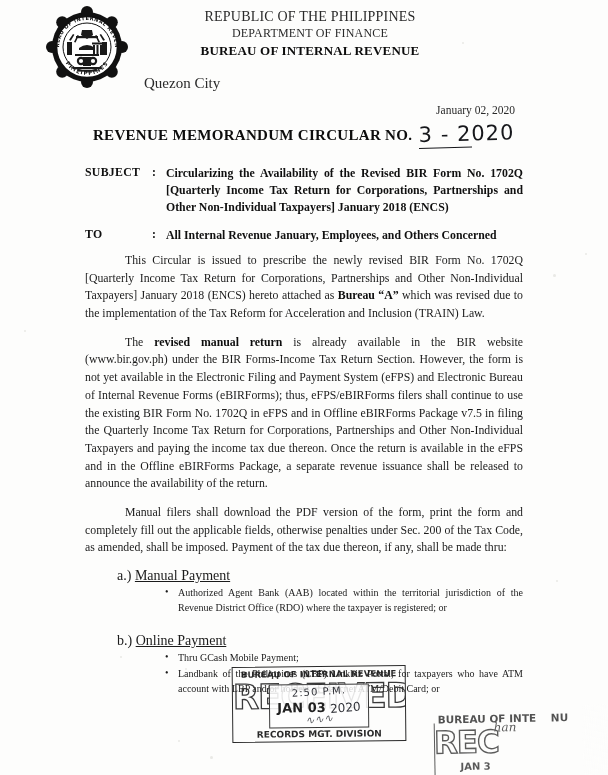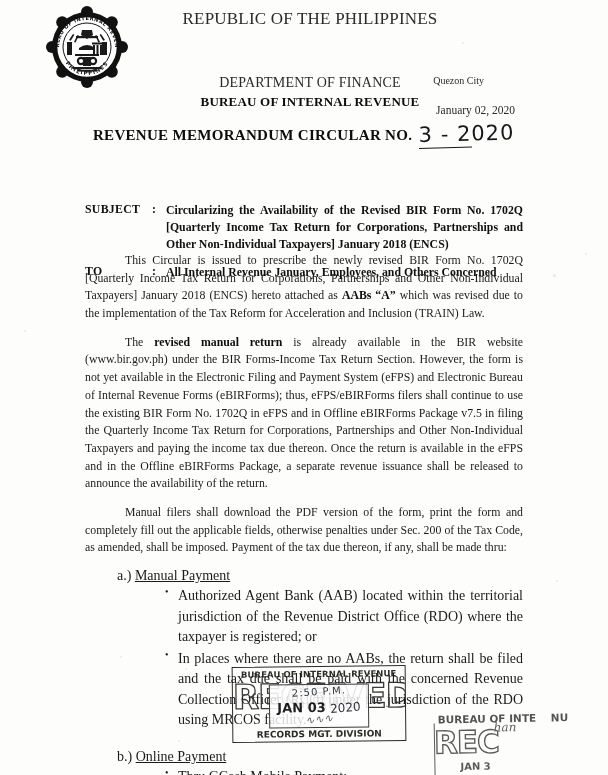--- a/index.html
+++ b/index.html
@@ -41,31 +41,31 @@
 
   
   .hdr {
     position: absolute;
     left: 150px;
     top: 8px;
     width: 320px;
     text-align: center;
     line-height: 1.32;
   }
-  .hdr-l1 { font-size: 17px; letter-spacing: .2px; color:#2a2a2a; }
-  .hdr-l2 { font-size: 14px; letter-spacing: .2px; color:#2a2a2a;margin-top:44px; }
+  .hdr-l1 { font-size: 14px; letter-spacing: .2px; color:#2a2a2a; }
+  .hdr-l2 { font-size: 12px; letter-spacing: .2px; color:#2a2a2a; }
   .hdr-l3 { font-size: 13px; font-weight: bold; letter-spacing: .2px; color:#0d0d0d; }
 
   .city {
     position: absolute;
-    left: 164px;
+    left: 144px;
     top: 75px;
     width: 320px;
-    text-align: right;
-    font-size: 10px;
+    text-align: left;
+    font-size: 15px;
     color: #2a2a2a;
   }
   .docdate {
     position: absolute;
     left: 300px;
     top: 104px;
     width: 215px;
     text-align: right;
     font-size: 11.5px;
     color: #2a2a2a;
@@ -98,21 +98,21 @@
     letter-spacing: 1px;
     transform: rotate(-1.5deg);
     transform-origin: left bottom;
   }
   .title-hand .ul {
     border-bottom: 1.6px solid #16171b;
     padding-bottom: 1px;
   }
 
   
-  .meta { position: absolute; left: 85px; top: 165px; width: 438px; margin-top: 37px; }
+  .meta { position: absolute; left: 85px; top: 165px; width: 438px; }
   .meta-row { display: flex; align-items: flex-start; margin-bottom: 12px; }
   .meta-label {
     width: 67px;
     flex: 0 0 67px;
     font-size: 11.8px;
     font-weight: bold;
     letter-spacing: .3px;
     color: #101010;
   }
   .meta-colon {
@@ -153,21 +153,21 @@
     margin-left: 32px;
     margin-bottom: 2px;
     color: #1b1b1b;
   }
   .lst-head .u { text-decoration: underline; }
   .bullets { margin: 0 0 9px 0; padding: 0; list-style: none; }
   .bullets li {
     position: relative;
     margin-left: 80px;
     padding-left: 13px;
-    font-size: 14px;
+    font-size: 10px;
     line-height: 1.47;
     text-align: justify;
     text-justify: inter-word;
     color: #1b1b1b;
     margin-bottom: 1px;
   }
   .bullets li::before {
     content: "\2022";
     position: absolute;
     left: 0;
@@ -431,33 +431,32 @@
     </div>
     <div class="meta-row">
       <div class="meta-label">TO</div>
       <div class="meta-colon">:</div>
       <div class="meta-val single">All Internal Revenue January, Employees, and Others Concerned</div>
     </div>
   </div>
 
   <div class="body">
 
-    <p class="para"><span>This Circular is issued to prescribe the newly revised BIR Form No. 1702Q [Quarterly Income Tax Return for Corporations, Partnerships and Other Non-Individual Taxpayers] January 2018 (ENCS) hereto attached as </span><b>AABs “A”</b><span> which was revised due to the implementation of the Tax Reform for Acceleration and Inclusion (TRAIN) Law.</span></p>
+    <p class="para"><span>This Circular is issued to prescribe the newly revised BIR Form No. 1702Q [Quarterly Income Tax Return for Corporations, Partnerships and Other Non-Individual Taxpayers] January 2018 (ENCS) hereto attached as </span><b>Bureau “A”</b><span> which was revised due to the implementation of the Tax Reform for Acceleration and Inclusion (TRAIN) Law.</span></p>
 
     <p class="para"><span>The </span><b>revised manual return</b><span> is already available in the BIR website (www.bir.gov.ph) under the BIR Forms-Income Tax Return Section. However, the form is not yet available in the Electronic Filing and Payment System (eFPS) and Electronic Bureau of Internal Revenue Forms (eBIRForms); thus, eFPS/eBIRForms filers shall continue to use the existing BIR Form No. 1702Q in eFPS and in Offline eBIRForms Package v7.5 in filing the Quarterly Income Tax Return for Corporations, Partnerships and Other Non-Individual Taxpayers and paying the income tax due thereon. Once the return is available in the eFPS and in the Offline eBIRForms Package, a separate revenue issuance shall be released to announce the availability of the return.</span></p>
 
     <p class="para">Manual filers shall download the PDF version of the form, print the form and completely fill out the applicable fields, otherwise penalties under Sec. 200 of the Tax Code, as amended, shall be imposed. Payment of the tax due thereon, if any, shall be made thru:</p>
 
     <div class="lst">
 
       <div>
         <div class="lst-head"><span>a.)</span> <span class="u">Manual Payment</span></div>
         <ul class="bullets">
           <li>Authorized Agent Bank (AAB) located within the territorial jurisdiction of the Revenue District Office (RDO) where the taxpayer is registered; or</li>
-          <li>In places where there are no AABs, the return shall be filed and the tax due shall be paid with the concerned Revenue Collection Officer (RCO) under the jurisdiction of the RDO using MRCOS facility.</li>
         </ul>
       </div>
 
       <div class="group-gap"></div>
 
       <div>
         <div class="lst-head"><span>b.)</span> <span class="u">Online Payment</span></div>
         <ul class="bullets">
           <li>Thru GCash Mobile Payment;</li>
           <li>Landbank of the Philippines (LBP) Linkbiz Portal, for taxpayers who have ATM account with LBP and/or holders of Bancnet ATM/Debit Card; or</li>

